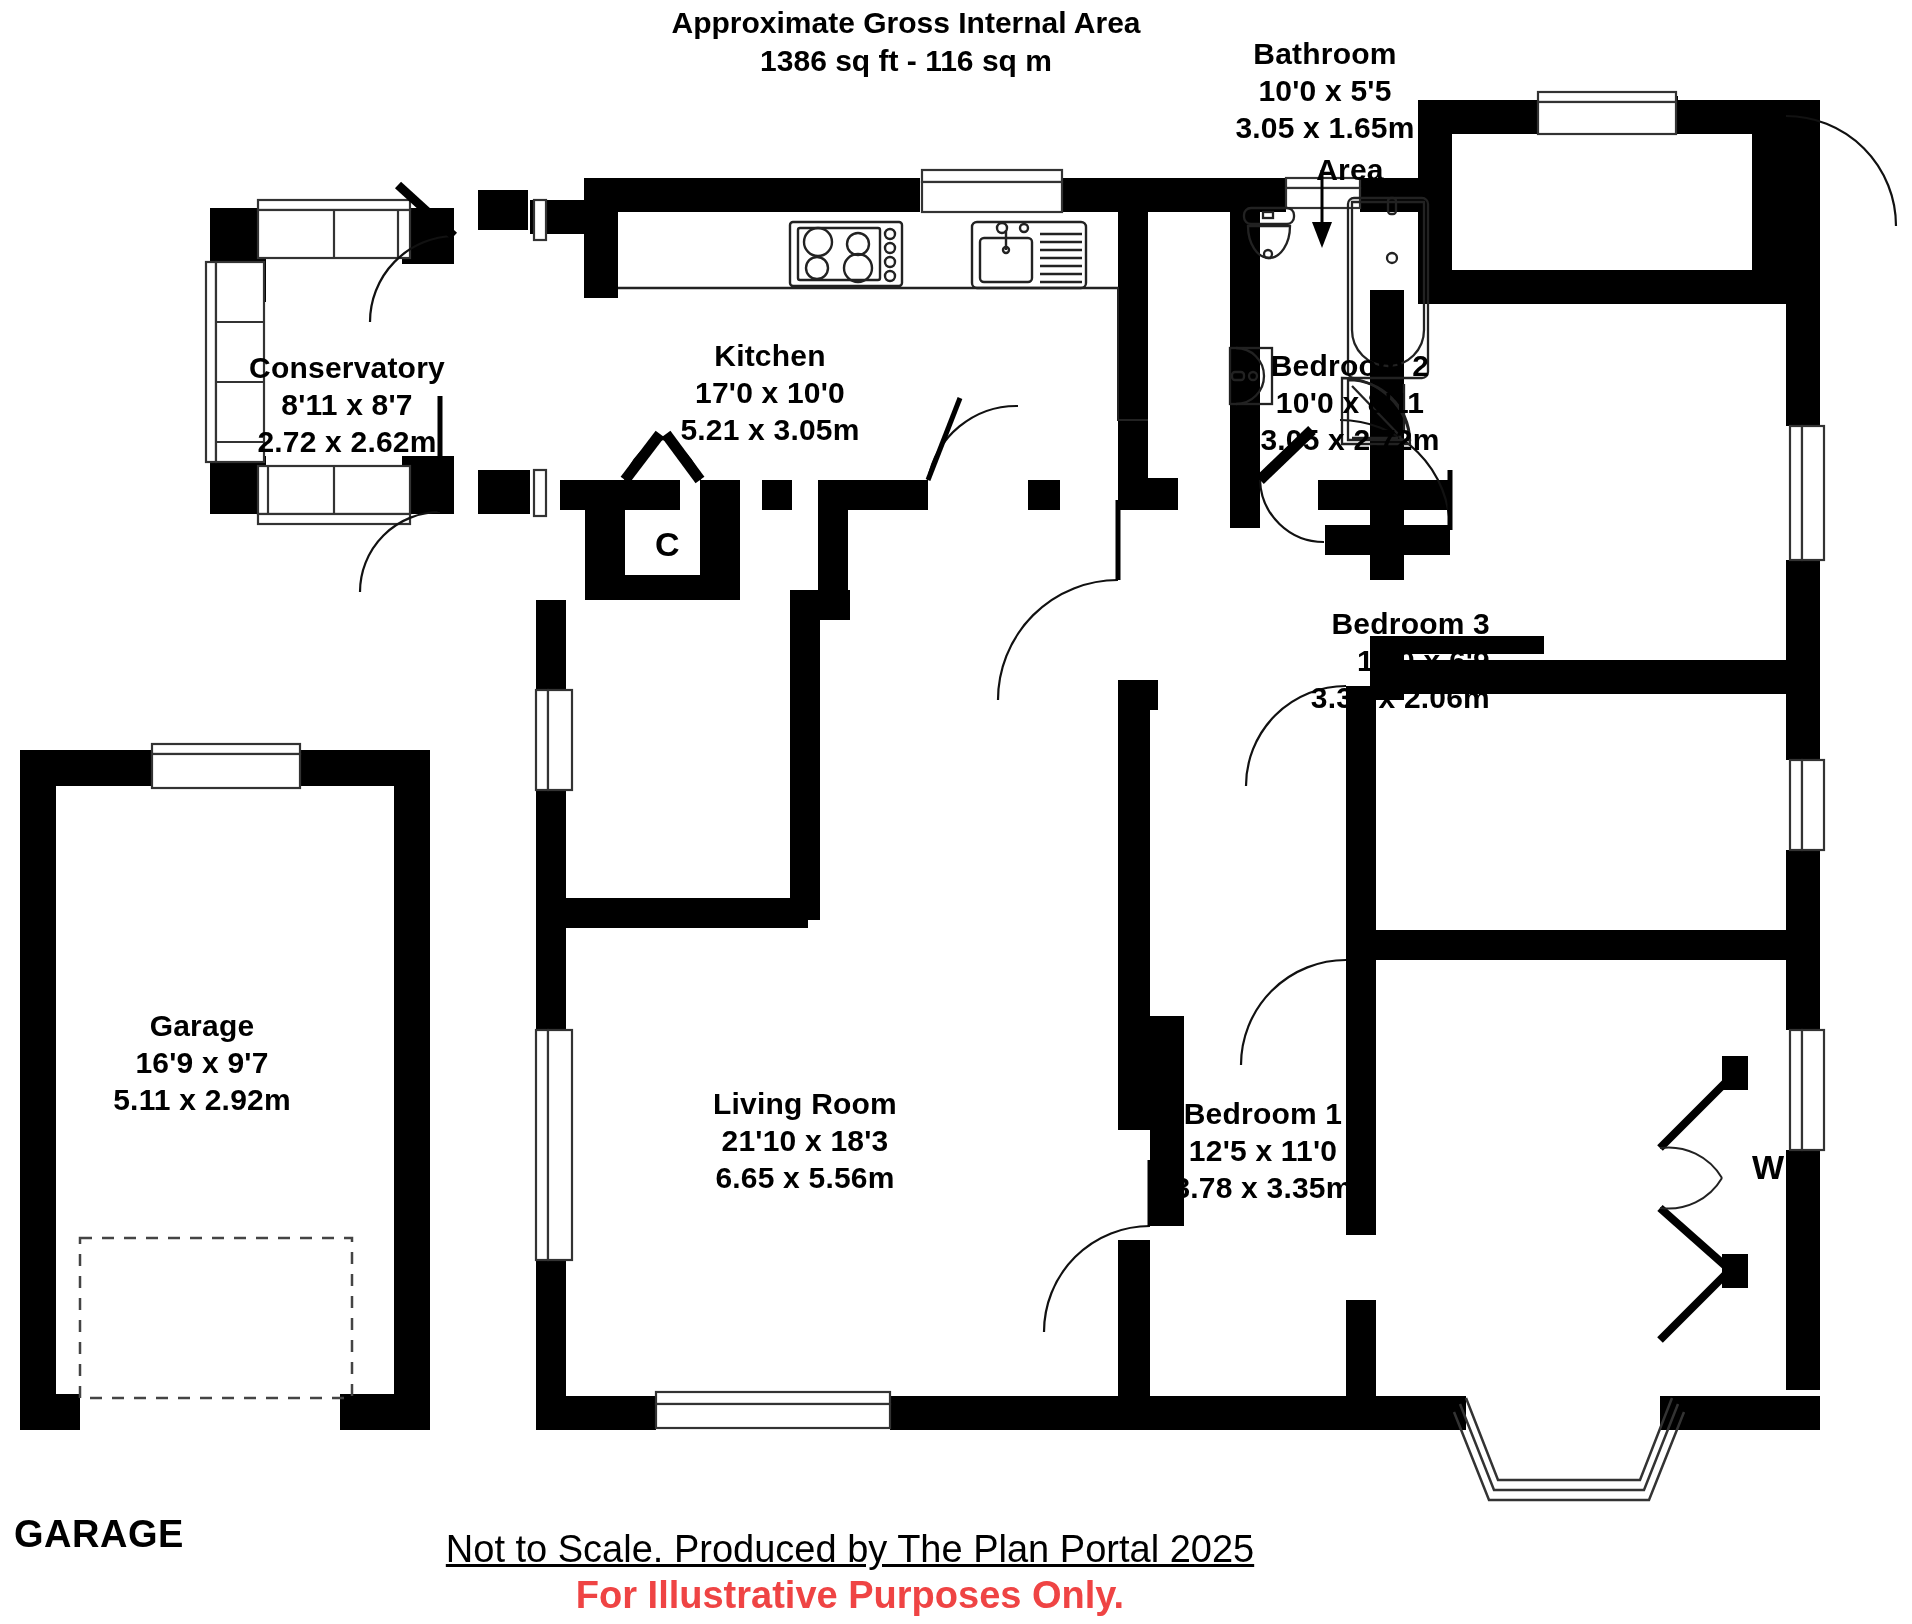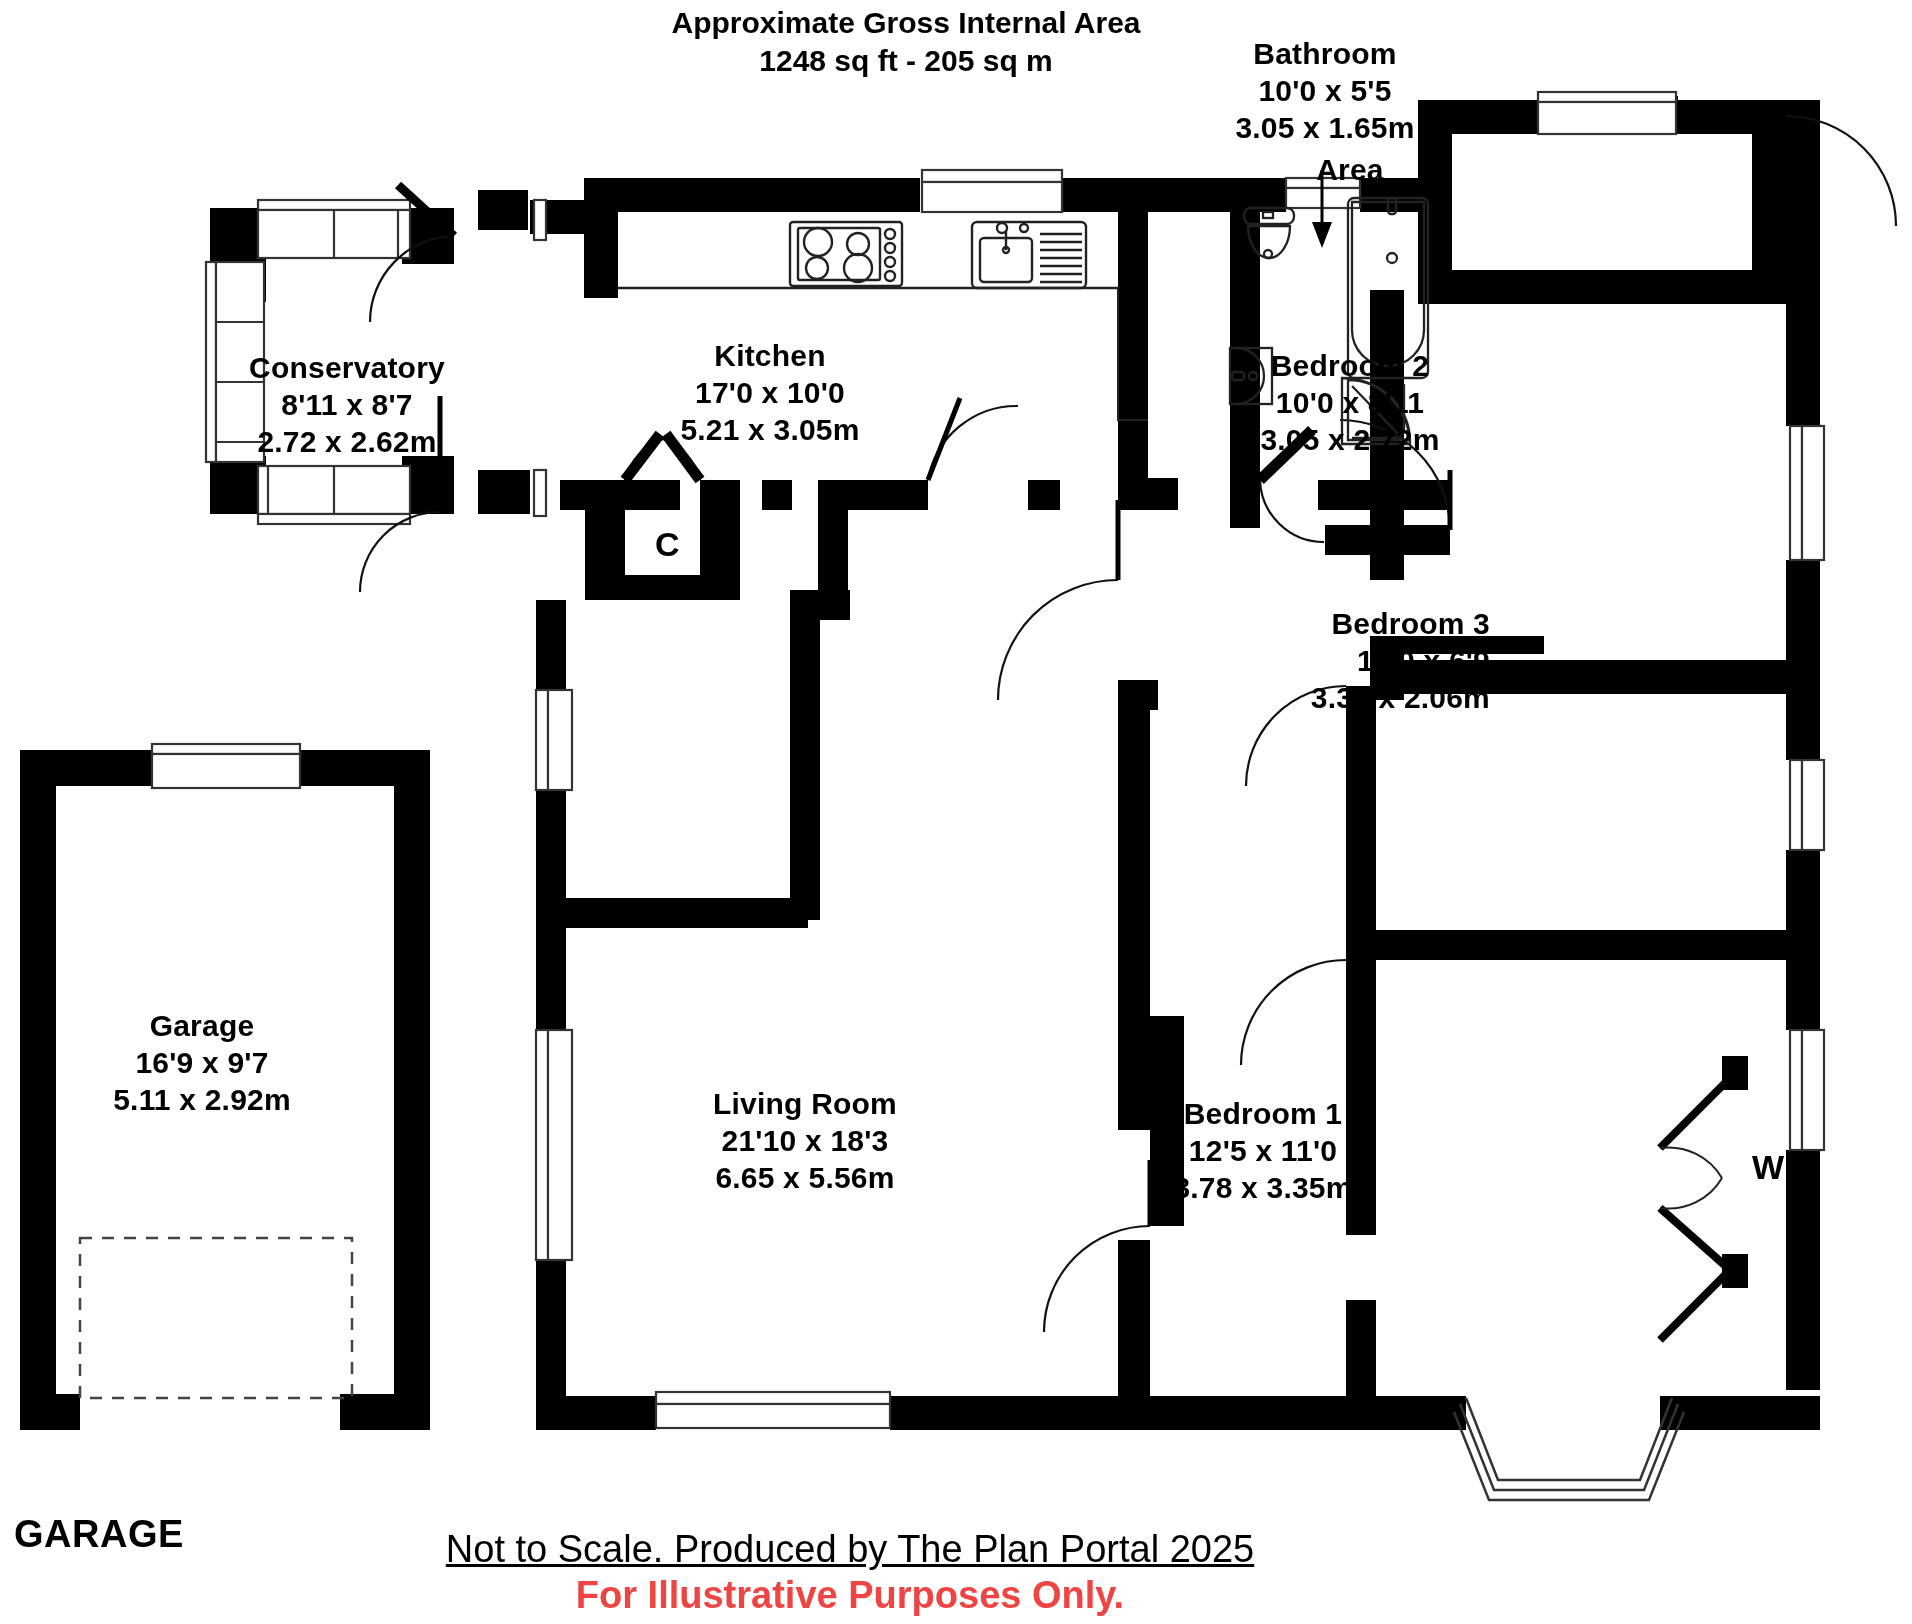--- a/index.html
+++ b/index.html
@@ -383,21 +383,21 @@
       <path d="M 1660 1148 A 62 62 0 0 1 1722 1178"></path>
       <path d="M 1660 1208 A 62 62 0 0 0 1722 1178"></path>
     </g>
     <rect x="1722" y="1056" width="26" height="34" fill="#000"></rect>
     <rect x="1722" y="1254" width="26" height="34" fill="#000"></rect>
 
   </svg>
 
   <div class="hdr" style="left:556px; top:4px; width:700px;">
     <span>Approximate Gross Internal Area</span><br>
-    <span>1248 sq ft - 205 sq m</span>
+    <span>1386 sq ft - 116 sq m</span>
   </div>
 
   <div class="lbl" style="left:1160px; top:36px; width:330px;">
     <span class="rname">Bathroom</span>
     <span class="rdim">10'0 x 5'5</span>
     <span class="rdim">3.05 x 1.65m</span>
   </div>
 
   <div class="lbl" style="left:1200px; top:152px; width:300px;">
     <span class="rname">Area</span>

